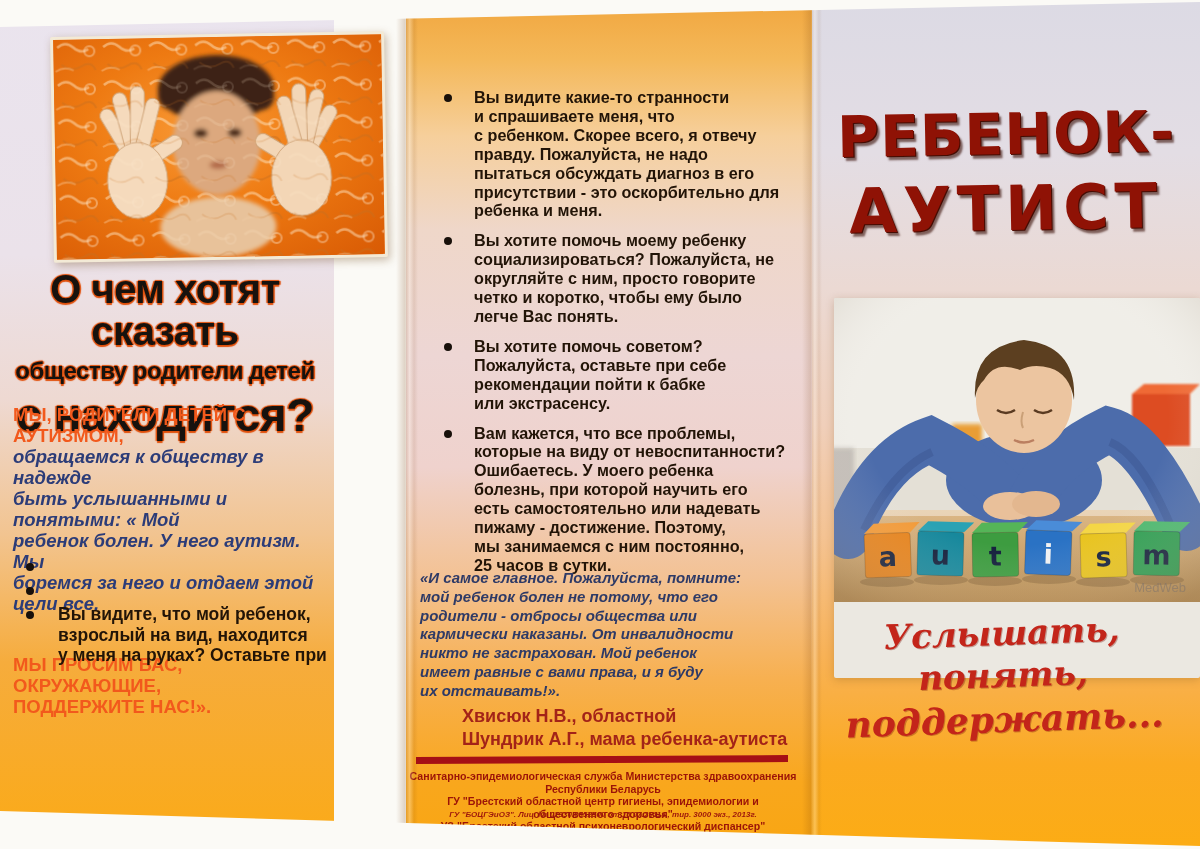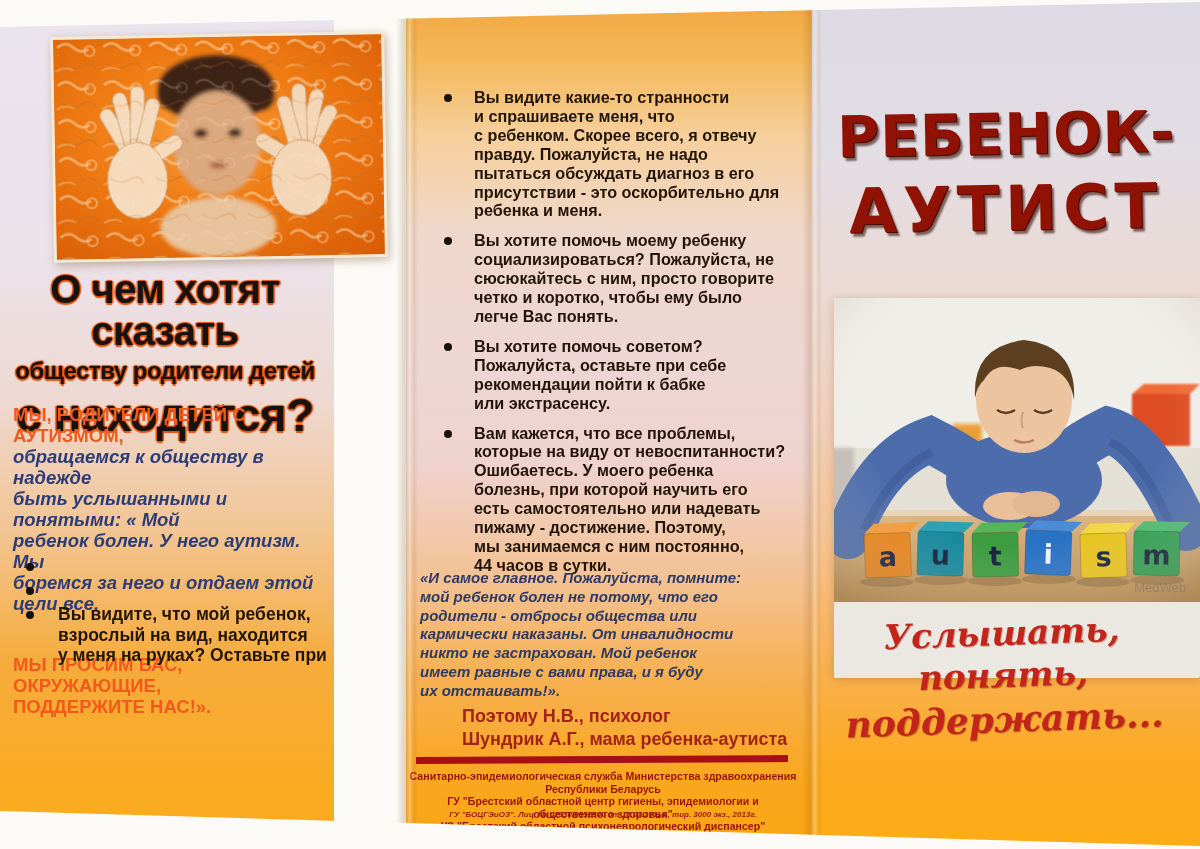--- a/index.html
+++ b/index.html
@@ -199,54 +199,54 @@
 с ребенком. Скорее всего, я отвечу
 правду. Пожалуйста, не надо
 пытаться обсуждать диагноз в его
 присутствии - это оскорбительно для
 ребенка и меня.</span>
         </div>
         <div class="li">
           <span class="dot"></span>
           <span class="txt">Вы хотите помочь моему ребенку
 социализироваться? Пожалуйста, не
-сюсюкайтесь с ним, просто говорите
+округляйте с ним, просто говорите
 четко и коротко, чтобы ему было
 легче Вас понять.</span>
         </div>
         <div class="li">
           <span class="dot"></span>
           <span class="txt">Вы хотите помочь советом?
 Пожалуйста, оставьте при себе
 рекомендации пойти к бабке
 или экстрасенсу.</span>
         </div>
         <div class="li">
           <span class="dot"></span>
           <span class="txt">Вам кажется, что все проблемы,
 которые на виду от невоспитанности?
 Ошибаетесь. У моего ребенка
 болезнь, при которой научить его
 есть самостоятельно или надевать
 пижаму - достижение. Поэтому,
 мы занимаемся с ним постоянно,
-44 часов в сутки.</span>
+25 часов в сутки.</span>
         </div>
       </div>
 
       <div class="quote">«И самое главное. Пожалуйста, помните:
 мой ребенок болен не потому, что его
 родители - отбросы общества или
 кармически наказаны. От инвалидности
 никто не застрахован. Мой ребенок
 имеет равные с вами права, и я буду
 их отстаивать!».</div>
 
       <div class="signs">
-        <div>Поэтому Н.В., психолог</div>
+        <div>Хвисюк Н.В., областной</div>
         <div>Шундрик А.Г., мама ребенка-аутиста</div>
       </div>
 
       <div class="redbar"></div>
 
       <div class="foot f123">
         <div>Санитарно-эпидемиологическая служба Министерства здравоохранения Республики Беларусь</div>
         <div>ГУ "Брестский областной центр гигиены, эпидемиологии и общественного здоровья"</div>
         <div>УЗ "Брестский областной психоневрологический диспансер"</div>
       </div>

